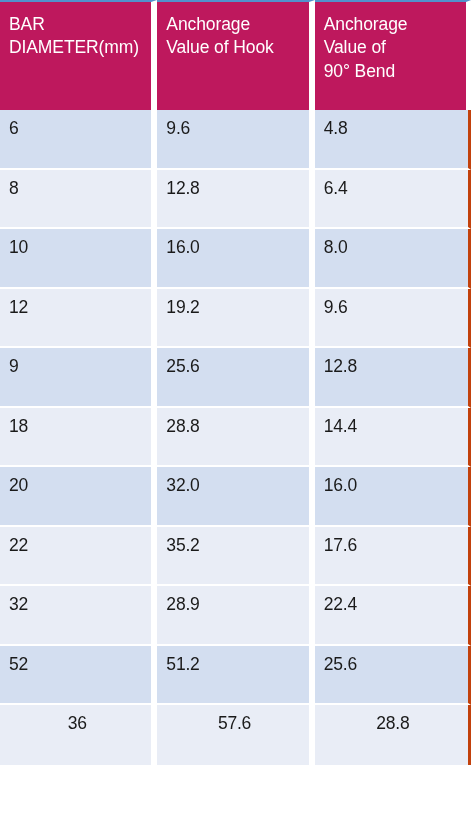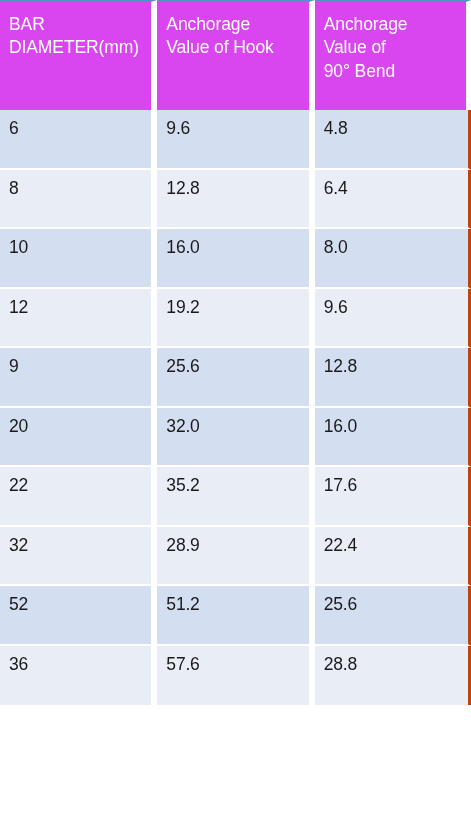--- a/index.html
+++ b/index.html
@@ -28,21 +28,21 @@
     border-spacing: 0;
     table-layout: fixed;
   }
 
   .col-bar   { width: 152px; }
   .col-hook  { width: 152px; }
   .col-bend  { width: 151px; }
 
   
   thead tr th {
-    background: #d946ef;
+    background: #be185d;
     color: #ffffff;
     font-weight: normal;
     text-align: left;
     vertical-align: top;
     height: 110px;
     padding: 11px 6px 0 9px;
     font-size: 17.5px;
     line-height: 1.33;
     letter-spacing: -0.1px;
     border-top: 2px solid #5291CC;
@@ -68,21 +68,21 @@
     border-bottom: 2px solid #ffffff;
     box-sizing: border-box;
   }
   tbody tr td:last-child {
     border-right: 3px solid #c2410c;
   }
 
   tbody tr.row-odd  td { background: #D3DEF0; }
   tbody tr.row-even td { background: #E9EDF6; }
 
-  tbody tr:last-child td { border-bottom: none; }
+  tbody tr:last-child td { border-bottom: none; text-align: center; }
 </style>
 </head>
 <body>
 
 <div id="table-root">
   <table class="data-table">
     <colgroup>
       <col class="col-bar">
       <col class="col-hook">
       <col class="col-bend">
@@ -117,20 +117,25 @@
         <tr class="row-even">
           <td>12</td>
           <td>19.2</td>
           <td>9.6</td>
         </tr>
         <tr class="row-odd">
           <td>9</td>
           <td>25.6</td>
           <td>12.8</td>
         </tr>
+        <tr class="row-even">
+          <td>18</td>
+          <td>28.8</td>
+          <td>14.4</td>
+        </tr>
         <tr class="row-odd">
           <td>20</td>
           <td>32.0</td>
           <td>16.0</td>
         </tr>
         <tr class="row-even">
           <td>22</td>
           <td>35.2</td>
           <td>17.6</td>
         </tr>

